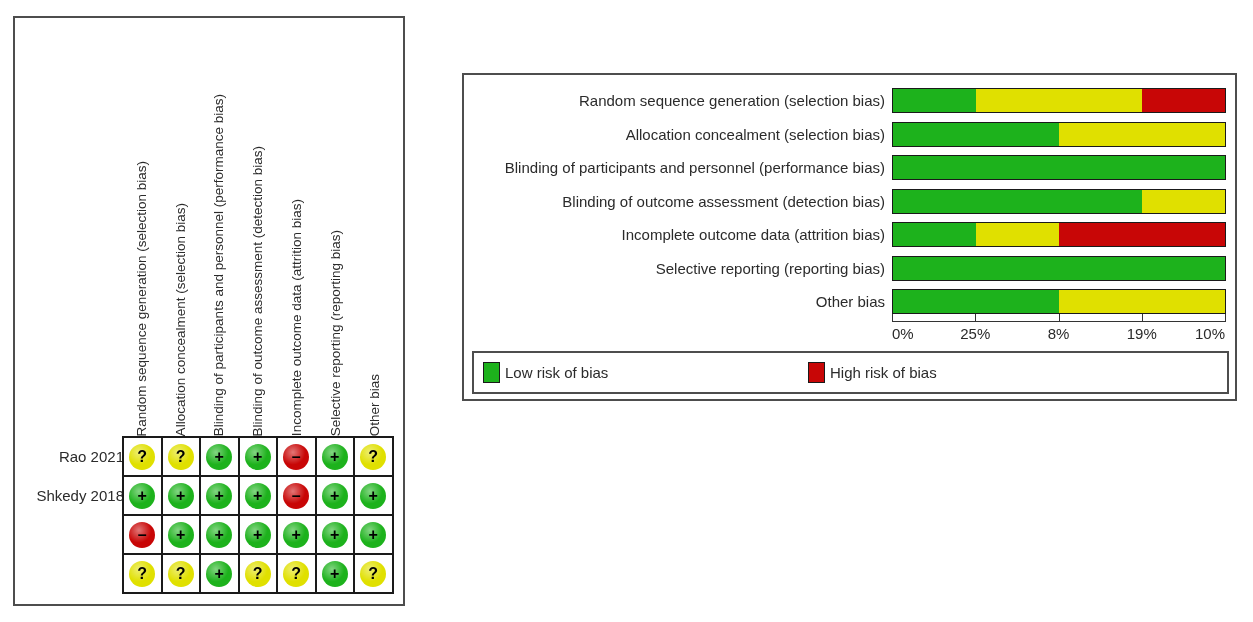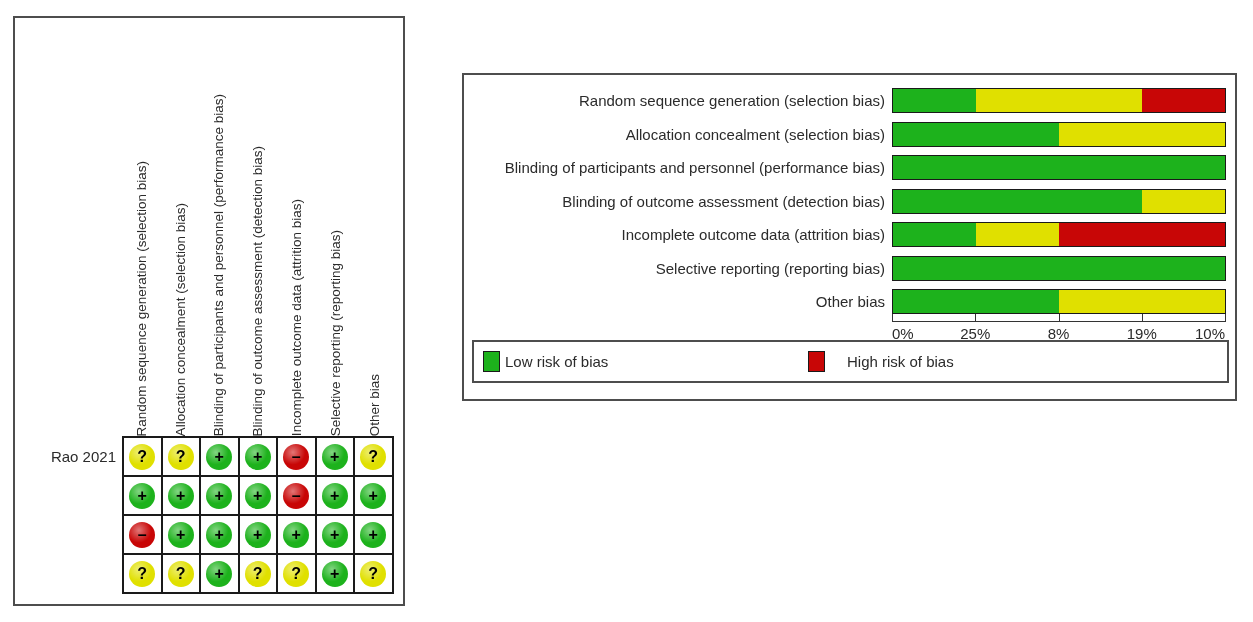--- a/index.html
+++ b/index.html
@@ -7,21 +7,21 @@
     font-family:"Liberation Sans","DejaVu Sans",sans-serif;color:#2b2b2b;}
 
   
   #left-panel{position:absolute;left:13px;top:16px;width:388px;height:586px;
     border:2px solid #4d4d4d;background:#fff;}
   #rob-headers{position:absolute;left:107px;top:10px;width:272px;height:408px;
     display:flex;}
   .hcol{flex:1 1 0;display:flex;align-items:flex-end;justify-content:center;}
   .htext{writing-mode:vertical-rl;transform:rotate(180deg);white-space:nowrap;
     font-size:13.5px;line-height:1;color:#2b2b2b;}
-  #rob-row-labels{position:absolute;left:4px;top:418px;width:101px;text-align:right;}
+  #rob-row-labels{position:absolute;left:12px;top:418px;width:101px;text-align:right;}
   .rlabel{height:37px;margin-bottom:2px;display:flex;align-items:center;
     justify-content:flex-end;font-size:15px;color:#2b2b2b;padding-right:4px;white-space:nowrap;}
   .rlabel:first-child{margin-top:2px;}
   #rob-grid{position:absolute;left:107px;top:418px;display:grid;
     grid-template-columns:repeat(7,36.5px);grid-auto-rows:37px;
     gap:2px;padding:2px;background:#1a1a1a;}
   .cell{background:#fff;display:flex;align-items:center;justify-content:center;}
   .circle{width:26px;height:26px;border-radius:50%;display:flex;align-items:center;
     justify-content:center;font-weight:bold;font-size:16px;line-height:1;color:#000;}
 
@@ -30,21 +30,21 @@
     border:2px solid #4d4d4d;background:#fff;}
   .brow{position:absolute;left:0;height:25px;width:100%;}
   .blabel{position:absolute;left:0;top:0;width:421px;height:25px;display:flex;
     align-items:center;justify-content:flex-end;font-size:15px;color:#2b2b2b;white-space:nowrap;}
   .bar{position:absolute;left:428px;top:0;width:332px;height:23px;
     border:1px solid #1a1a1a;display:flex;background:#fff;}
   .seg{height:100%;}
   #rob-axis-line{position:absolute;left:428px;top:246px;width:334px;height:1px;background:#333;}
   .tick{position:absolute;top:239px;width:1px;height:8px;background:#333;}
   .ticklbl{position:absolute;top:250px;font-size:15px;color:#2b2b2b;white-space:nowrap;}
-  #rob-legend{position:absolute;left:8px;top:265px;width:753px;height:39px;
+  #rob-legend{position:absolute;left:8px;top:276px;width:753px;height:39px;
     border:2px solid #4d4d4d;background:#fff;}
   .lentry{position:absolute;top:0;height:39px;display:flex;align-items:center;}
   .lswatch{width:15px;height:19px;border:1.5px solid #1a1a1a;margin-right:5px;}
   .llabel{font-size:15px;color:#2b2b2b;white-space:nowrap;}
 </style>
 </head>
 <body>
 
 <div id="canvas">
 
@@ -67,20 +67,21 @@
         </div>
         <div class="hcol">
           <span class="htext">Selective reporting (reporting bias)</span>
         </div>
         <div class="hcol">
           <span class="htext">Other bias</span>
         </div>
       </div>
     <div id="rob-row-labels">
         <div class="rlabel">Rao 2021</div>
+        <div class="rlabel">Shkedy 2018</div>
       </div>
     <div id="rob-grid">
         <div class="cell">
           <div class="circle" style="background: radial-gradient(circle at 38% 32%, rgba(255, 255, 255, 0.45), rgba(255, 255, 255, 0) 52%), rgb(224, 224, 0);">?</div>
         </div>
         <div class="cell">
           <div class="circle" style="background: radial-gradient(circle at 38% 32%, rgba(255, 255, 255, 0.45), rgba(255, 255, 255, 0) 52%), rgb(224, 224, 0);">?</div>
         </div>
         <div class="cell">
           <div class="circle" style="background: radial-gradient(circle at 38% 32%, rgba(255, 255, 255, 0.45), rgba(255, 255, 255, 0) 52%), rgb(29, 178, 28);">+</div>
@@ -226,20 +227,20 @@
         <div class="tick" style="left: 677.75px;"></div>
         <div class="ticklbl" style="left: 677.75px; transform: translateX(-50%);">19%</div>
         <div class="tick" style="left: 761px;"></div>
         <div class="ticklbl" style="left: 761px; transform: translateX(-100%);">10%</div>
       </div>
     <div id="rob-legend">
         <div class="lentry" style="left: 9px;">
           <div class="lswatch" style="background: rgb(29, 178, 28);"></div>
           <div class="llabel">Low risk of bias</div>
         </div>
-        <div class="lentry" style="left: 334px; gap: 17px;">
+        <div class="lentry" style="left: 334px;">
           <div class="lswatch" style="background: rgb(200, 6, 6);"></div>
           <div class="llabel">High risk of bias</div>
         </div>
       </div>
   </section>
 
 </div>
 
 </body></html>

